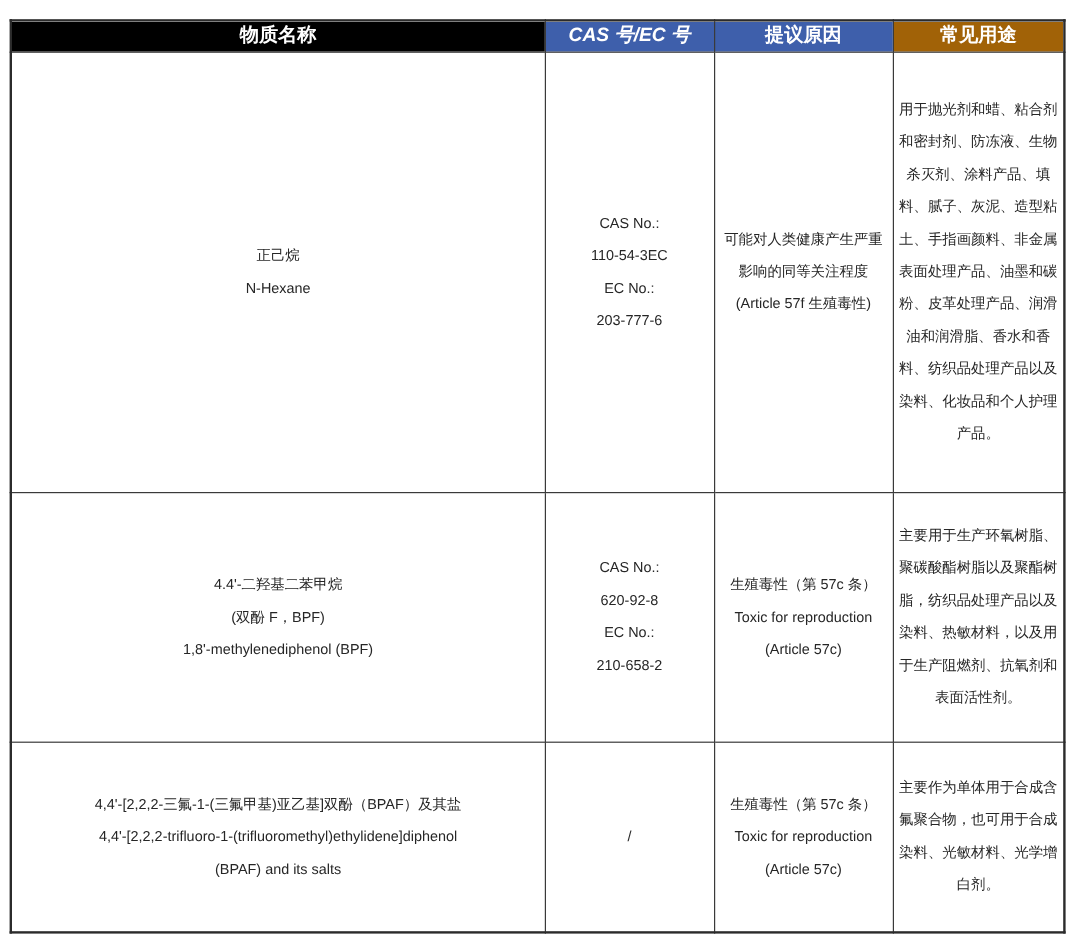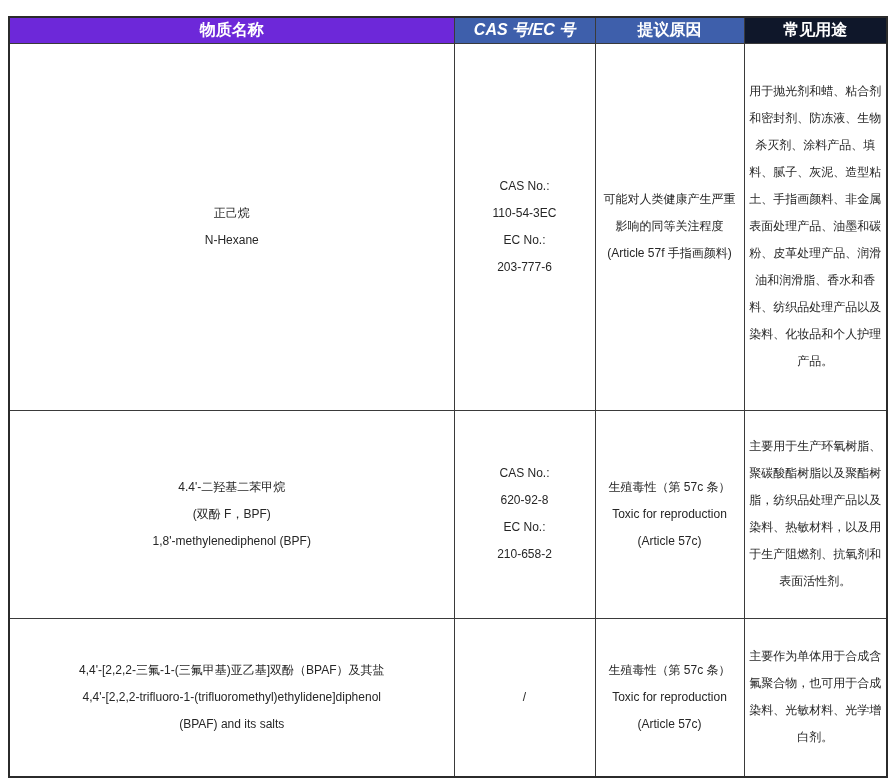--- a/index.html
+++ b/index.html
@@ -62,38 +62,38 @@
 <div class="page">
   <table class="substances">
     <colgroup>
       <col class="c-name">
       <col class="c-cas">
       <col class="c-reason">
       <col class="c-uses">
     </colgroup>
     <thead>
       <tr>
-        <th style="background: #6d28d9; color: rgb(255, 255, 255);">物质名称</th>
+        <th style="background: #000000; color: rgb(255, 255, 255);">物质名称</th>
         <th style="background: rgb(62, 95, 171); color: rgb(255, 255, 255); font-style: italic;">CAS 号/EC 号</th>
         <th style="background: rgb(62, 95, 171); color: rgb(255, 255, 255); text-align: center;">提议原因</th>
-        <th style="background: #0f172a; color: rgb(255, 255, 255);">常见用途</th>
+        <th style="background: #a16207; color: rgb(255, 255, 255);">常见用途</th>
       </tr>
     </thead>
     <tbody>
         <tr>
           <td class="cell cell-name">
             <div class="para">正己烷</div>
             <div class="para">N-Hexane</div>
           </td>
           <td class="cell cell-cas">
             <div class="para">CAS No.:<br>110-54-3EC</div>
             <div class="para">EC No.:<br>203-777-6</div>
           </td>
           <td class="cell cell-reason">
-            <div class="para">可能对人类健康产生严重影响的同等关注程度(Article 57f 手指画颜料)</div>
+            <div class="para">可能对人类健康产生严重影响的同等关注程度(Article 57f 生殖毒性)</div>
           </td>
           <td class="cell cell-uses">
             <div class="para">用于抛光剂和蜡、粘合剂和密封剂、防冻液、生物杀灭剂、涂料产品、填料、腻子、灰泥、造型粘土、手指画颜料、非金属表面处理产品、油墨和碳粉、皮革处理产品、润滑油和润滑脂、香水和香料、纺织品处理产品以及染料、化妆品和个人护理产品。</div>
           </td>
         </tr>
         <tr>
           <td class="cell cell-name">
             <div class="para">4.4'-二羟基二苯甲烷<br>(双酚 F，BPF)</div>
             <div class="para">1,8'-methylenediphenol (BPF)</div>
           </td>

